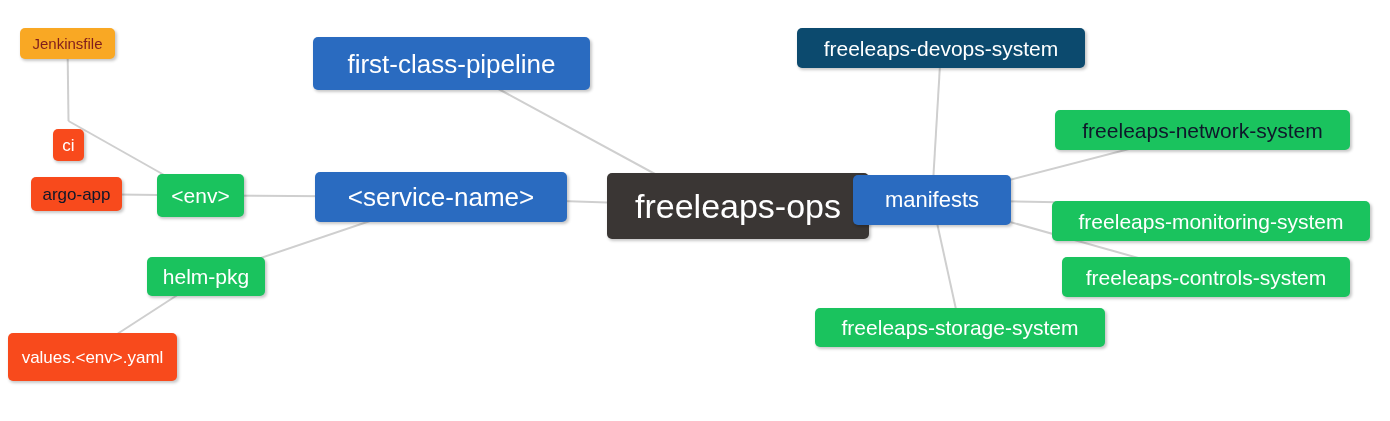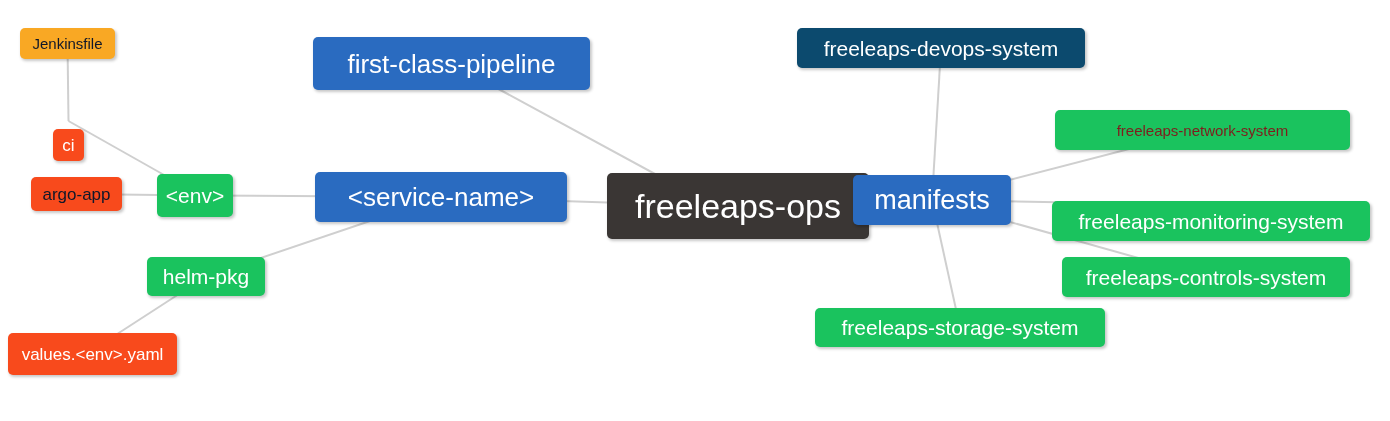--- a/index.html
+++ b/index.html
@@ -57,50 +57,50 @@
   <div id="nodes">
       <div class="node" style="left: 583px; top: 173px; width: 262px; height: 66px; background: rgb(58, 54, 52); font-size: 34px; color: rgb(255, 255, 255); margin-left: 24px;">
         <span>freeleaps-ops</span>
       </div>
       <div class="node" style="left: 313px; top: 37px; width: 277px; height: 53px; background: rgb(42, 107, 192); font-size: 26px; color: rgb(255, 255, 255);">
         <span>first-class-pipeline</span>
       </div>
       <div class="node" style="left: 315px; top: 172px; width: 252px; height: 50px; background: rgb(42, 107, 192); font-size: 26px; color: rgb(255, 255, 255);">
         <span>&lt;service-name&gt;</span>
       </div>
-      <div class="node" style="left: 853px; top: 175px; width: 158px; height: 50px; background: rgb(42, 107, 192); font-size: 27px; color: rgb(255, 255, 255);">
+      <div class="node" style="left: 853px; top: 175px; width: 158px; height: 50px; background: rgb(42, 107, 192); font-size: 22px; color: rgb(255, 255, 255);">
         <span>manifests</span>
       </div>
-      <div class="node" style="left: 157px; top: 174px; width: 76px; height: 43px; background: rgb(26, 195, 94); font-size: 21px; color: rgb(255, 255, 255);">
+      <div class="node" style="left: 157px; top: 174px; width: 87px; height: 43px; background: rgb(26, 195, 94); font-size: 21px; color: rgb(255, 255, 255);">
         <span>&lt;env&gt;</span>
       </div>
       <div class="node" style="left: 147px; top: 257px; width: 118px; height: 39px; background: rgb(26, 195, 94); font-size: 21px; color: rgb(255, 255, 255);">
         <span>helm-pkg</span>
       </div>
       <div class="node" style="left: 797px; top: 28px; width: 288px; height: 40px; background: #0c4a6e; font-size: 21px; color: rgb(255, 255, 255);">
         <span>freeleaps-devops-system</span>
       </div>
-      <div class="node" style="left: 1055px; top: 110px; width: 295px; height: 40px; background: rgb(26, 195, 94); font-size: 15px; color: #7f1d1d;">
+      <div class="node" style="left: 1055px; top: 110px; width: 295px; height: 40px; background: rgb(26, 195, 94); font-size: 21px; color: #0f172a;">
         <span>freeleaps-network-system</span>
       </div>
       <div class="node" style="left: 1052px; top: 185px; width: 318px; height: 40px; background: rgb(26, 195, 94); font-size: 21px; color: rgb(255, 255, 255); margin-top: 16px;">
         <span>freeleaps-monitoring-system</span>
       </div>
       <div class="node" style="left: 1062px; top: 257px; width: 288px; height: 40px; background: rgb(26, 195, 94); font-size: 21px; color: rgb(255, 255, 255);">
         <span>freeleaps-controls-system</span>
       </div>
       <div class="node" style="left: 815px; top: 308px; width: 290px; height: 39px; background: rgb(26, 195, 94); font-size: 21px; color: rgb(255, 255, 255);">
         <span>freeleaps-storage-system</span>
       </div>
       <div class="node" style="left: 53px; top: 105px; width: 31px; height: 32px; background: rgb(248, 74, 28); font-size: 17px; color: rgb(255, 255, 255); margin-top: 24px;">
         <span>ci</span>
       </div>
       <div class="node" style="left: 31px; top: 177px; width: 91px; height: 34px; background: rgb(248, 74, 28); font-size: 17px; color: #0f172a;">
         <span>argo-app</span>
       </div>
-      <div class="node" style="left: 8px; top: 333px; width: 169px; height: 42px; background: rgb(248, 74, 28); font-size: 17px; color: rgb(255, 255, 255);">
+      <div class="node" style="left: 8px; top: 333px; width: 169px; height: 48px; background: rgb(248, 74, 28); font-size: 17px; color: rgb(255, 255, 255);">
         <span>values.&lt;env&gt;.yaml</span>
       </div>
-      <div class="node" style="left: 20px; top: 28px; width: 95px; height: 31px; background: rgb(249, 168, 36); font-size: 15px; color: #0f172a;">
+      <div class="node" style="left: 20px; top: 28px; width: 95px; height: 31px; background: rgb(249, 168, 36); font-size: 15px; color: #7f1d1d;">
         <span>Jenkinsfile</span>
       </div>
     </div>
 </div>
 
 </body></html>

